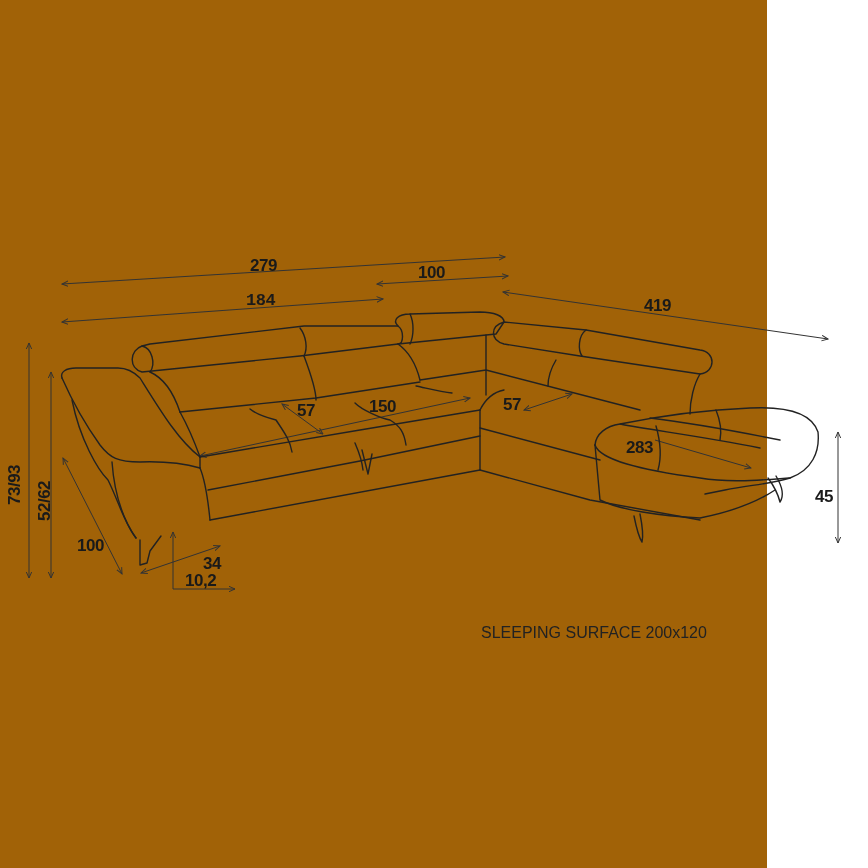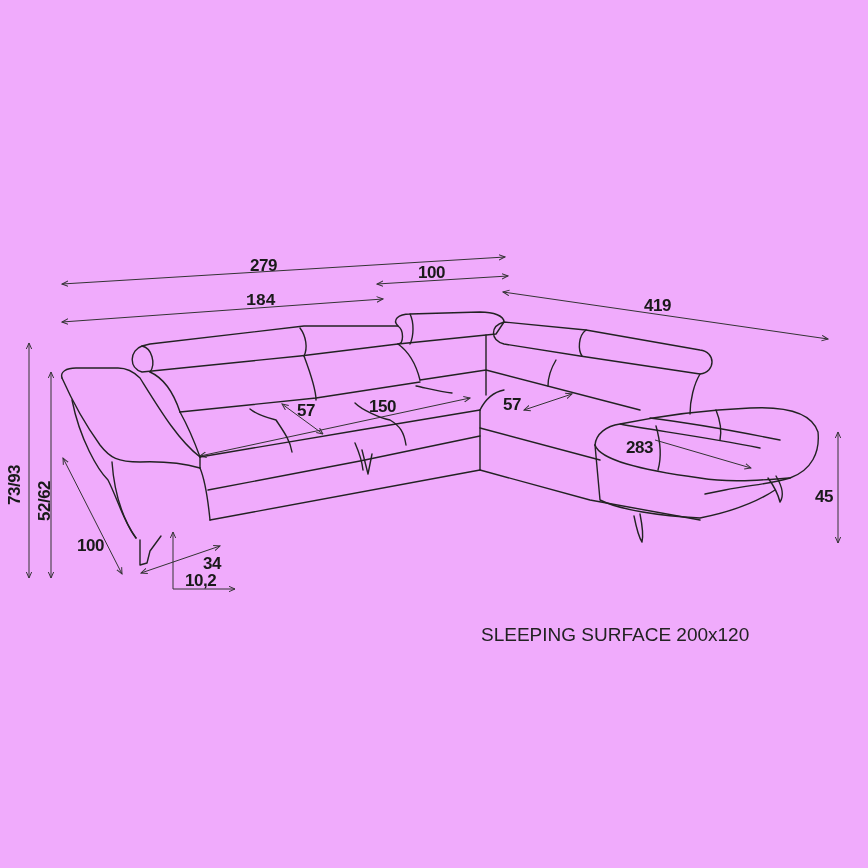--- a/index.html
+++ b/index.html
@@ -1,22 +1,22 @@
 <!DOCTYPE html>
 <html><head>
   <meta charset="utf-8">
   <style>
     html, body { margin: 0; padding: 0; background: #ffffff; }
     body { width: 868px; height: 868px; overflow: hidden; }
-    .stage { position: relative; width: 868px; height: 868px; background: #f0abfc; }
+    .stage { position: relative; width: 767px; height: 868px; background: #a16207; }
     svg.drawing { position: absolute; left: 0; top: 0; width: 868px; height: 868px; }
     .ln { fill: none; stroke: #222222; stroke-width: 1.4; stroke-linecap: round; stroke-linejoin: round; }
     .dim { fill: none; stroke: #333333; stroke-width: 1; }
     .lbl { position: absolute; font-family: "Liberation Sans", sans-serif; font-weight: bold; font-size: 17px; color: #1a1a1a; letter-spacing: -0.5px; white-space: nowrap; }
-    .caption { position: absolute; left: 481px; top: 624px; font-family: "Liberation Sans", sans-serif; font-size: 19px; color: #222222; white-space: nowrap; }
+    .caption { position: absolute; left: 481px; top: 624px; font-family: "Liberation Sans", sans-serif; font-size: 16px; color: #222222; white-space: nowrap; }
   </style>
 </head>
 <body>
 
 <div class="stage">
   <svg class="drawing" viewBox="0 0 868 868">
     <defs>
       <marker id="ah" viewBox="0 0 10 10" refX="9" refY="5" markerWidth="7" markerHeight="7" orient="auto-start-reverse">
         <path d="M0,1 L9,5 L0,9" fill="none" stroke="#333" stroke-width="1.4"></path>
       </marker>

